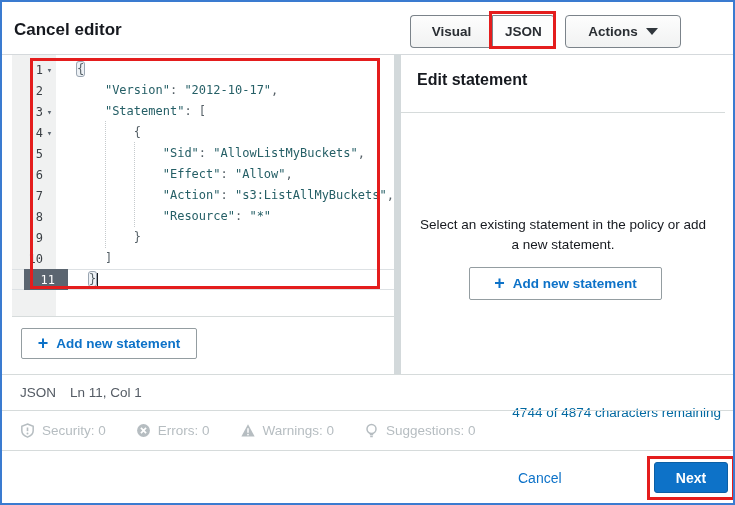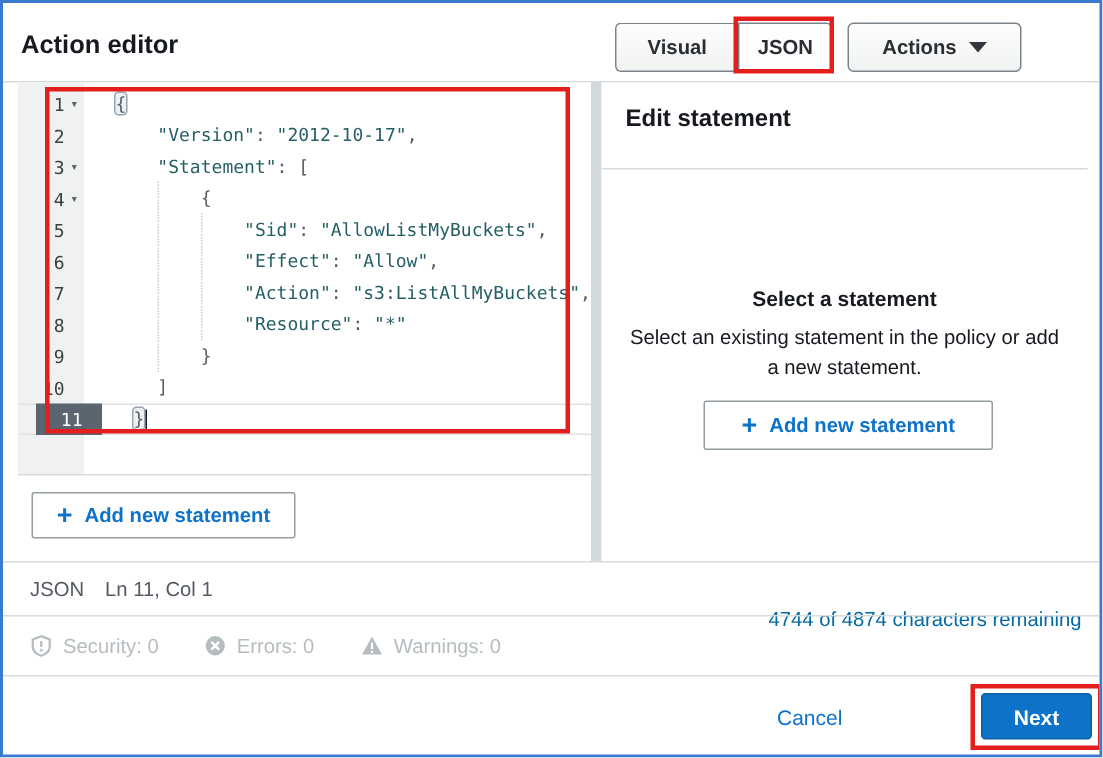--- a/index.html
+++ b/index.html
@@ -86,21 +86,21 @@
   .cancel-link { position:absolute; left:516px; top:468px; font-size:14px; font-weight:400; color:#0d72c8; cursor:pointer; }
   .btn-primary { position:absolute; left:652px; top:460px; width:74px; height:31px; background:#0d72c8;
     border:1px solid #0b5fa5; border-radius:3px; color:#fff; font-size:14px; font-weight:700;
     display:flex; align-items:center; justify-content:center; cursor:pointer; }
 </style>
 </head>
 <body>
 
 <div class="window">
 
-  <div class="page-title">Action editor</div>
+  <div class="page-title">Cancel editor</div>
   <div class="seg-btn seg-visual">Visual</div>
   <div class="seg-btn seg-json">JSON</div>
   <div class="actions-btn">
     <span>Actions</span>
     <span class="caret-down"></span>
   </div>
 
   <div class="main-divider-top"></div>
 
   <div class="editor">
@@ -192,21 +192,20 @@
   <button class="btn-secondary add-left">
     <span class="plus-glyph">+</span>
     <span>Add new statement</span>
   </button>
 
   <div class="splitter"></div>
 
   <div class="panel">
     <div class="panel-title">Edit statement</div>
     <div class="panel-divider"></div>
-    <div class="empty-title">Select a statement</div>
     <div class="empty-desc">Select an existing statement in the policy or add a new statement.</div>
     <button class="btn-secondary add-right">
       <span class="plus-glyph">+</span>
       <span>Add new statement</span>
     </button>
   </div>
 
   <div class="status-bar">
     <span class="status-mode">JSON</span>
     <span class="status-pos">Ln 11, Col 1</span>
@@ -230,20 +229,27 @@
       <span>Errors: 0</span>
     </div>
     <div class="check-item">
       <svg width="16" height="15" viewBox="0 0 14 14">
         <path d="M7 1.2 L13.2 12.5 H0.8 Z" fill="#b6bdc1"></path>
         <line x1="7" y1="5" x2="7" y2="9" stroke="#fff" stroke-width="1.4"></line>
         <circle cx="7" cy="10.8" r="0.8" fill="#fff"></circle>
       </svg>
       <span>Warnings: 0</span>
     </div>
+    <div class="check-item">
+      <svg width="15" height="15" viewBox="0 0 14 14">
+        <circle cx="7" cy="5.6" r="4.2" fill="none" stroke="#b6bdc1" stroke-width="1.4"></circle>
+        <path d="M5.4 10.8 H8.6 M5.8 12.6 H8.2" stroke="#b6bdc1" stroke-width="1.4"></path>
+      </svg>
+      <span>Suggestions: 0</span>
+    </div>
   </div>
 
   <div class="footer-divider"></div>
 
   <span class="cancel-link">Cancel</span>
   <button class="btn-primary">Next</button>
 
   <div class="anno anno-json"></div>
   <div class="anno anno-editor"></div>
   <div class="anno anno-next"></div>

